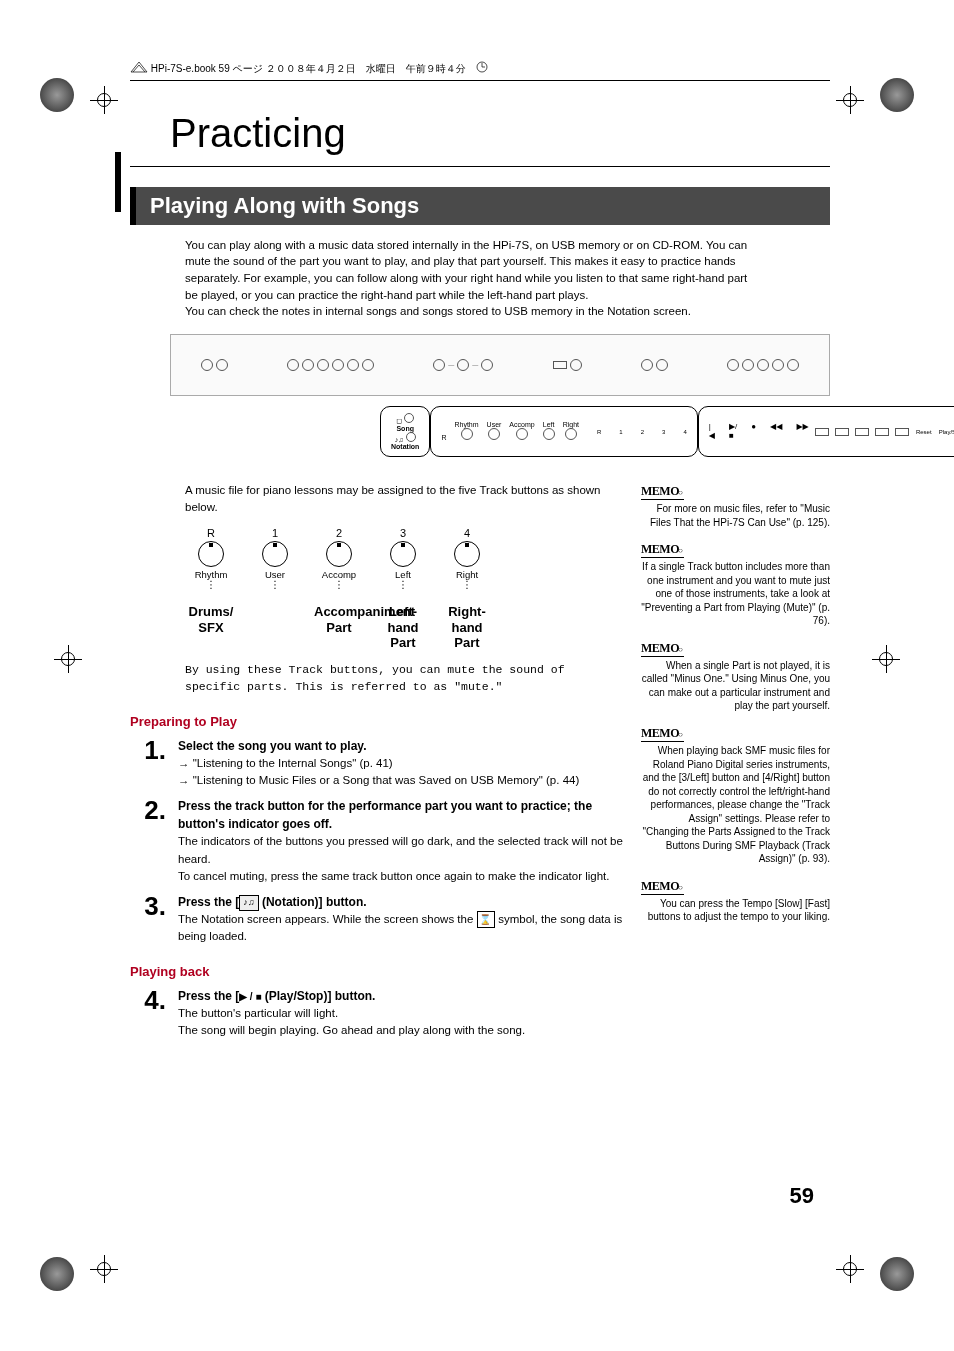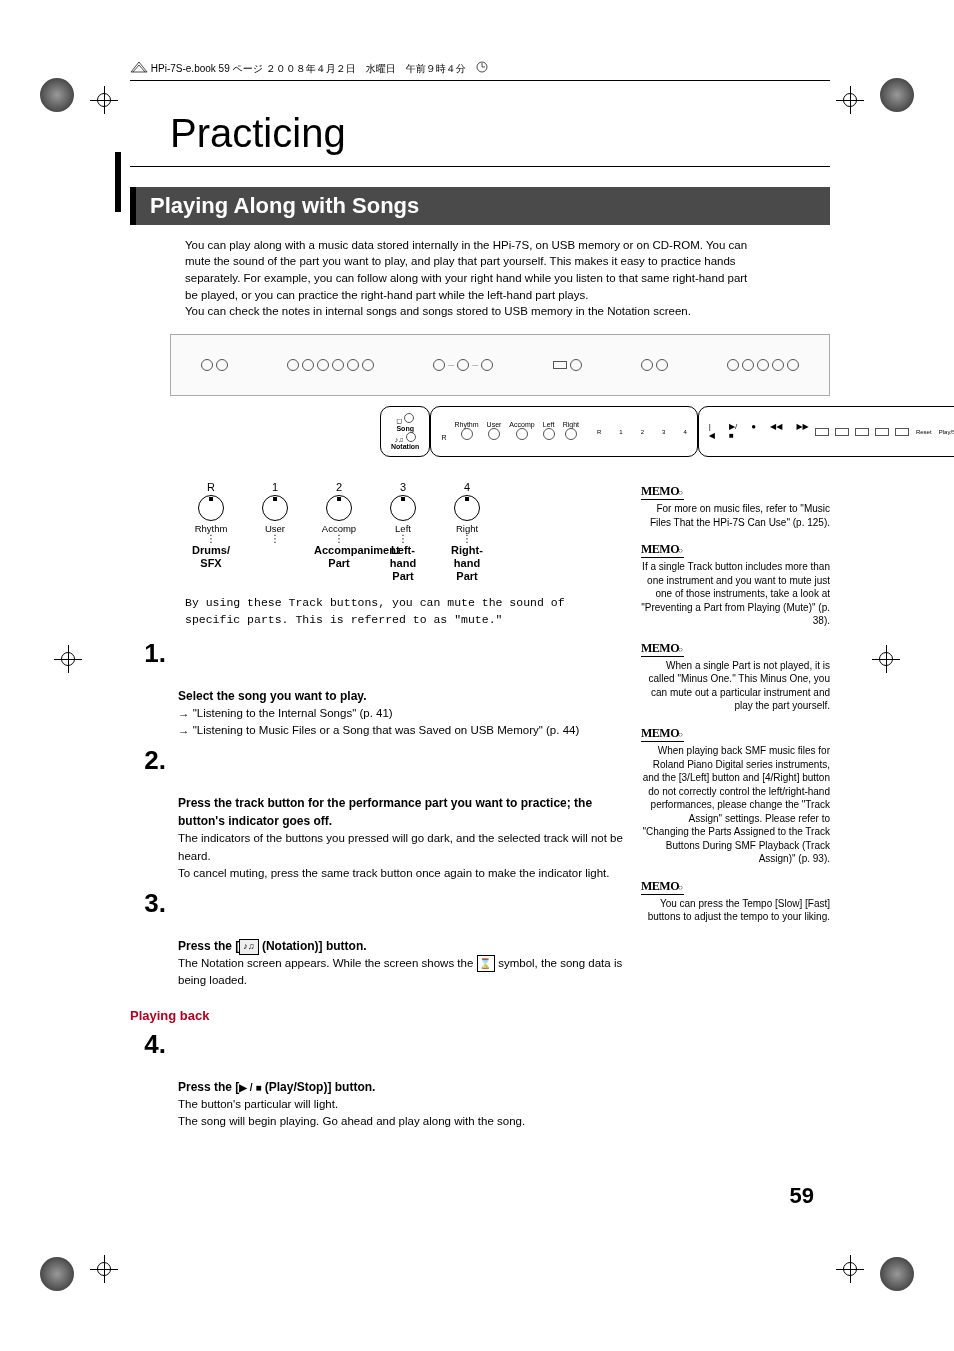--- a/index.html
+++ b/index.html
@@ -133,21 +133,21 @@
   .track-item { text-align: center; font-size: 9.5px; width: 50px; }
   .track-letter { font-size: 11px; font-weight: normal; }
   .track-circle {
     width: 24px; height: 24px; border: 1px solid #000; border-radius: 50%; margin: 2px auto;
     position: relative;
   }
   .track-circle::after {
     content:''; position:absolute; width:4px; height:4px; background:#000;
     top:1px; left:50%; transform:translateX(-50%);
   }
-  .track-sub { font-size: 11px; line-height:1.2; font-weight: bold; }
+  .track-sub { font-size: 13px; line-height:1.2; margin-top: 14px; font-weight: bold; }
   .track-dots { font-size: 10px; line-height: 1; }
   .subhead {
     color: #b00020;
     font-weight: bold;
     font-size: 13px;
     margin: 18px 0 6px 0;
   }
   .step {
     display: flex;
     margin: 8px 0 4px 0;
@@ -155,21 +155,21 @@
   }
   .step-num {
     font-family: "Trebuchet MS", sans-serif;
     font-size: 26px;
     font-weight: bold;
     width: 36px;
     text-align: right;
     line-height: 1;
   }
   .step-dot { font-size: 26px; }
-  .step-body { flex: 1; font-size: 11.5px; line-height: 1.5; margin-top: 47px; }
+  .step-body { flex: 1; font-size: 11.5px; line-height: 1.5; }
   .step-title { font-weight: bold; font-size: 12px; }
   .arrow-ref { margin-left: 0; }
   .arrow-ref::before { content: "\2192  "; }
   .memo-head {
     font-family: "Comic Sans MS", cursive;
     font-weight: bold;
     font-size: 12px;
     border-bottom: 1px solid #000;
     display: inline-block;
     padding-right: 2px;
@@ -328,20 +328,21 @@
         <div style="display:flex;gap:6px;font-size:6px;margin-top:2px;">
           <span style="width:18px;text-align:center;">Reset</span>
           <span style="width:18px;text-align:center;">Play/Stop</span>
         </div>
       </div>
   </div>
 
   <div class="two-col">
     <div class="col-main">
 
+      <p class="body-text" style="margin-left:55px; width:440px;">A music file for piano lessons may be assigned to the five Track buttons as shown below.</p>
 
       <div class="track-diagram" id="track-diagram">
           <div class="track-item">
             <div class="track-letter">R</div>
             <div class="track-circle"></div>
             <div>Rhythm</div>
             <div class="track-dots">⋮</div>
             <div class="track-sub">Drums/<br>SFX</div>
           </div>
           <div class="track-item">
@@ -369,20 +370,21 @@
             <div class="track-letter">4</div>
             <div class="track-circle"></div>
             <div>Right</div>
             <div class="track-dots">⋮</div>
             <div class="track-sub">Right-hand<br>Part</div>
           </div>
         </div>
 
       <p class="body-text" style="margin-left:55px; width:440px;font-family:Liberation Mono, monospace;">By using these Track buttons, you can mute the sound of specific parts. This is referred to as "mute."</p>
 
+      <div class="subhead">Preparing to Play</div>
 
       <div class="step">
         <div class="step-num"><span>1</span><span class="step-dot">.</span></div>
         <div class="step-body">
           <div class="step-title">Select the song you want to play.</div>
           <div class="arrow-ref">"Listening to the Internal Songs" (p. 41)</div>
           <div class="arrow-ref">"Listening to Music Files or a Song that was Saved on USB Memory" (p. 44)</div>
         </div>
       </div>
 
@@ -422,25 +424,25 @@
 
     </div>
 
     <div class="col-side">
       <div>
         <div class="memo-head">MEMO</div>
         <div class="memo-body">For more on music files, refer to "Music Files That the HPi-7S Can Use" (p. 125).</div>
       </div>
       <div>
         <div class="memo-head">MEMO</div>
-        <div class="memo-body">If a single Track button includes more than one instrument and you want to mute just one of those instruments, take a look at "Preventing a Part from Playing (Mute)" (p. 38).</div>
+        <div class="memo-body">If a single Track button includes more than one instrument and you want to mute just one of those instruments, take a look at "Preventing a Part from Playing (Mute)" (p. 76).</div>
       </div>
       <div>
         <div class="memo-head">MEMO</div>
-        <div class="memo-body">When a single Part is not played, it is called "Minus One." This Minus One, you can mute out a particular instrument and play the part yourself.</div>
+        <div class="memo-body">When a single Part is not played, it is called "Minus One." Using Minus One, you can make out a particular instrument and play the part yourself.</div>
       </div>
       <div>
         <div class="memo-head">MEMO</div>
         <div class="memo-body">When playing back SMF music files for Roland Piano Digital series instruments, and the [3/Left] button and [4/Right] button do not correctly control the left/right-hand performances, please change the "Track Assign" settings. Please refer to "Changing the Parts Assigned to the Track Buttons During SMF Playback (Track Assign)" (p. 93).</div>
       </div>
       <div>
         <div class="memo-head">MEMO</div>
         <div class="memo-body">You can press the Tempo [Slow] [Fast] buttons to adjust the tempo to your liking.</div>
       </div>
     </div>

